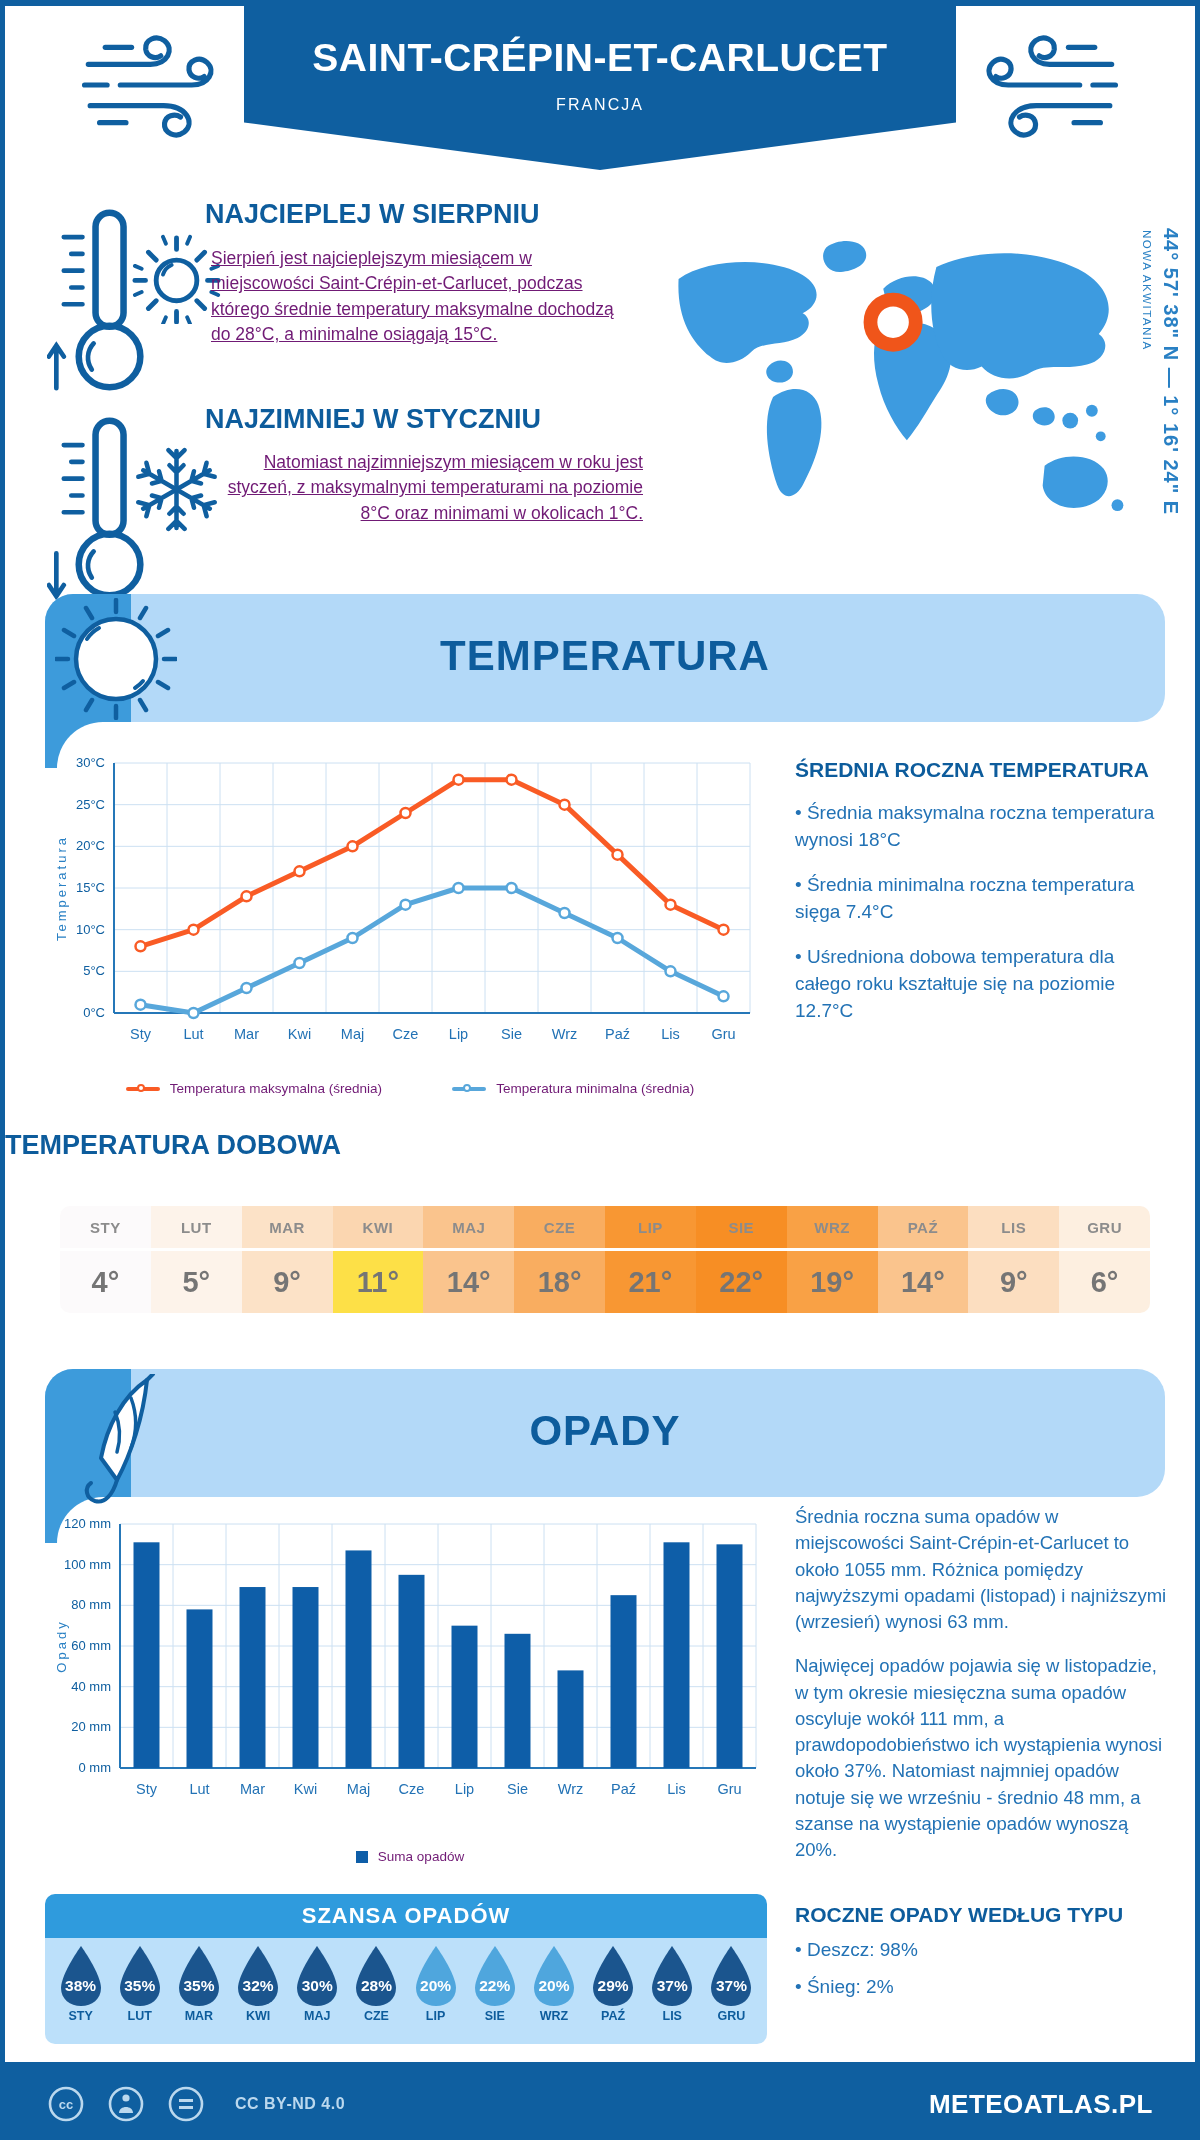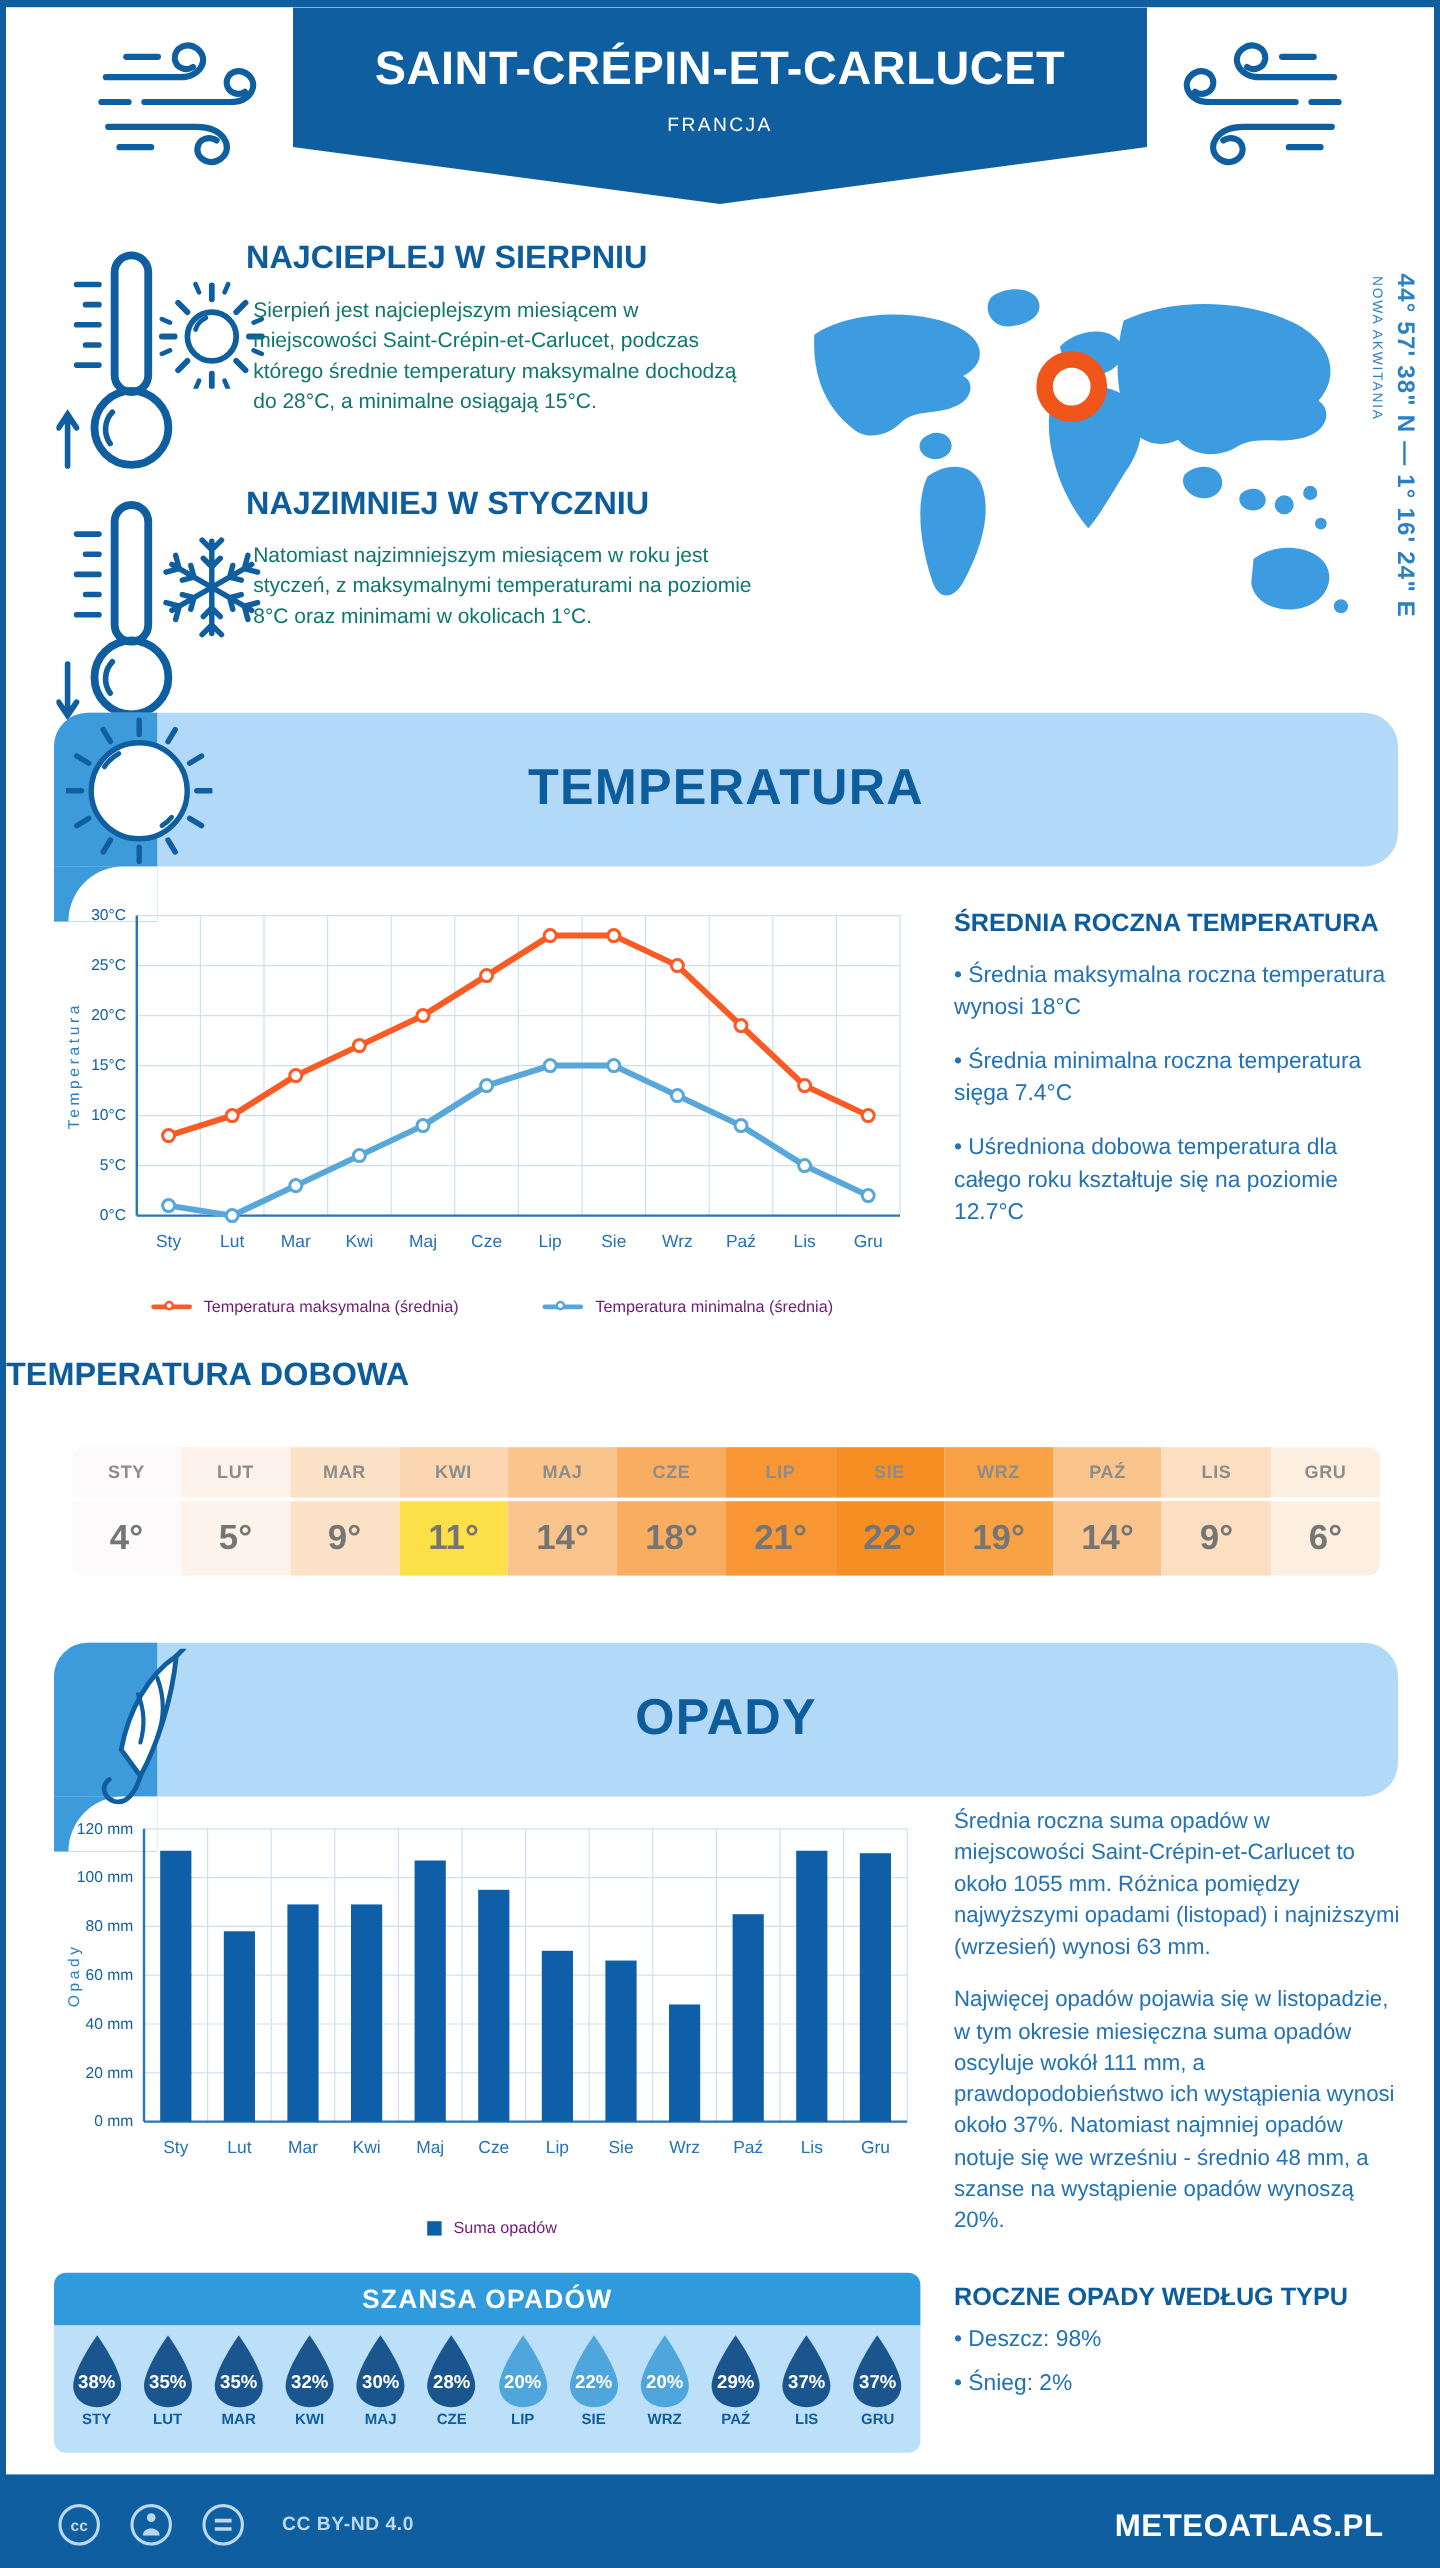--- a/index.html
+++ b/index.html
@@ -12,21 +12,21 @@
   .abs{position:absolute;}
   
   .ribbon{left:239px;top:0;width:712px;height:164px;background:#0F5FA0;
     clip-path:polygon(0 0,100% 0,100% 71%,50% 100%,0 71%);text-align:center;color:#fff;}
   .ribbon h1{margin:30px 20px 12px;font-size:39px;font-weight:700;letter-spacing:.5px;}
   .ribbon .country{display:block;margin-top:16px;font-size:16px;letter-spacing:2px;}
   .wind{left:72px;top:20px;}
   .wind.right{left:958px;transform:scaleX(-1);}
   
   .hero-h{font-size:27px;font-weight:700;color:#0D5C9C;margin:0;}
-  .hero-p{font-size:17.5px;line-height:1.45;color:#0f766e;margin:0;}
+  .hero-p{font-size:17.5px;line-height:1.45;color:#701a75;margin:0;text-decoration:underline;}
   
   .coords{left:1136px;top:222px;display:flex;flex-direction:row;gap:6px;}
   .coord-small,.coord-big{writing-mode:vertical-rl;color:#2980C4;}
   .coord-big{font-size:20px;font-weight:700;letter-spacing:1px;}
   .coord-small{font-size:11.5px;letter-spacing:1.5px;margin-top:2px;}
   
   .banner{left:40px;width:1120px;height:128px;background:#B3D9F8;border-radius:28px;}
   .banner .cap{position:absolute;left:0;top:0;width:86px;height:128px;background:#3D9BDB;border-radius:28px 0 0 0;}
   .banner .title{position:absolute;left:0;right:0;top:38px;text-align:center;
     font-size:42px;font-weight:700;color:#0D5C9C;letter-spacing:1px;}
@@ -135,21 +135,21 @@
         <path d="M47 47 V9 M47 16 L39 8 M47 16 L55 8 M47 30 L40 23 M47 30 L54 23"></path>
       </g>
     <g transform="rotate(240 47 47)">
         <path d="M47 47 V9 M47 16 L39 8 M47 16 L55 8 M47 30 L40 23 M47 30 L54 23"></path>
       </g>
     <g transform="rotate(300 47 47)">
         <path d="M47 47 V9 M47 16 L39 8 M47 16 L55 8 M47 30 L40 23 M47 30 L54 23"></path>
       </g>
   </svg>
   <h2 class="abs hero-h" style="left:200px;top:398px;">NAJZIMNIEJ W STYCZNIU</h2>
-  <p class="abs hero-p" style="left:206px;top:444px;width:432px;">Natomiast najzimniejszym miesiącem w roku jest styczeń, z maksymalnymi temperaturami na poziomie 8°C oraz minimami w okolicach 1°C.</p>
+  <p class="abs hero-p" style="left:206px;top:444px;width:432px;text-align:right;">Natomiast najzimniejszym miesiącem w roku jest styczeń, z maksymalnymi temperaturami na poziomie 8°C oraz minimami w okolicach 1°C.</p>
 
   <svg class="abs" style="left:648px;top:208px;" width="492" height="362" viewBox="0 0 500 360">
     <g fill="#3D9BE0">
       <path d="M176 30 C190 20 212 22 216 34 C220 46 206 54 191 55 C176 56 168 40 176 30 Z"></path>
       <path d="M26 62 C58 40 122 40 152 58 C172 70 170 88 152 97 C162 102 160 116 147 122 C131 130 112 125 100 136 C88 148 70 152 58 141 C38 125 24 100 26 62 Z"></path>
       <path d="M118 150 C126 142 140 144 142 154 C144 163 134 169 125 167 C116 165 112 156 118 150 Z"></path>
       <path d="M122 182 C142 168 162 173 168 190 C176 213 168 242 153 270 C145 286 132 288 126 271 C116 241 111 205 122 182 Z"></path>
       <path d="M234 72 C248 58 272 55 283 66 C292 76 286 89 273 94 C260 100 243 96 237 85 Z"></path>
       <path d="M230 112 C256 100 286 105 298 123 C308 139 302 161 289 179 C279 195 269 213 258 226 C247 213 235 193 229 169 C223 147 223 125 230 112 Z"></path>
       <path d="M288 50 C330 30 392 32 432 52 C464 68 472 96 453 118 C466 127 459 145 441 149 C420 155 400 147 384 157 C368 167 346 165 334 151 C318 159 300 153 294 139 C282 117 279 82 288 50 Z"></path>

